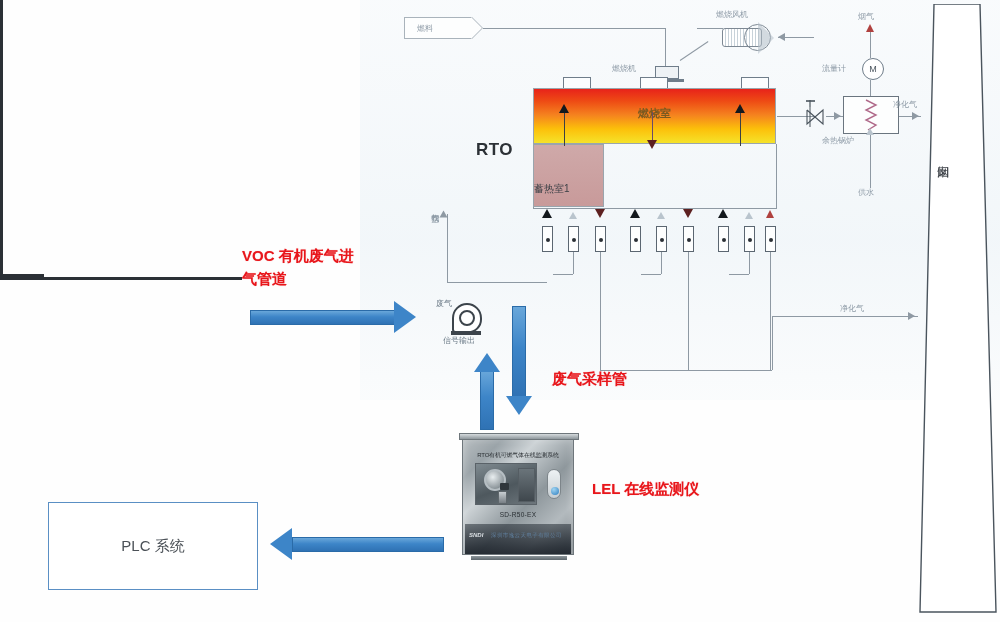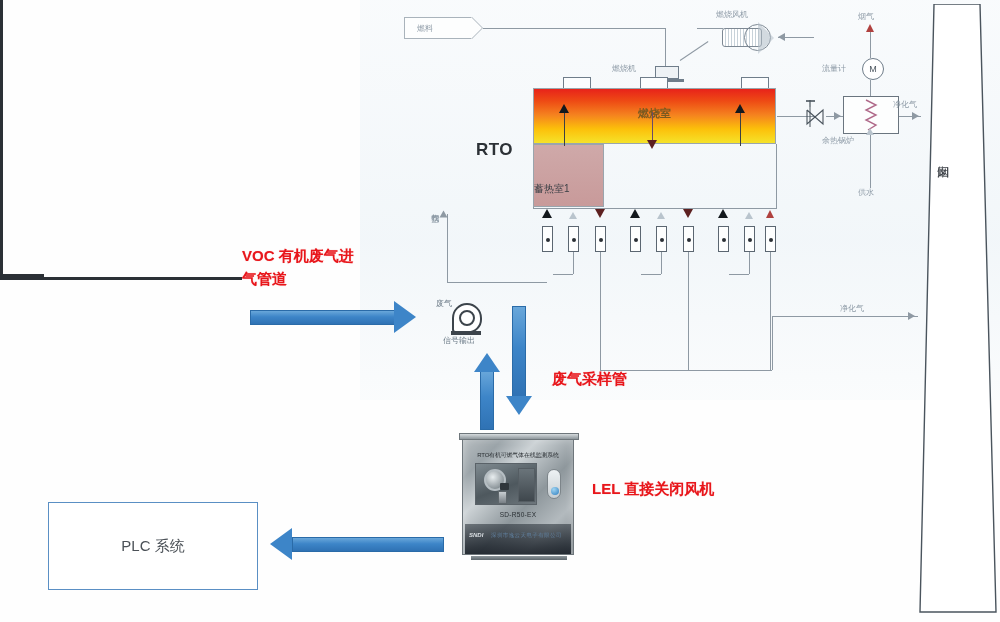--- a/index.html
+++ b/index.html
@@ -439,21 +439,21 @@
 
   <div class="barrow-body" style="left:480px; top:370px; width:14px; height:60px;"></div>
   <div class="barrow-head head-up" style="left:474px; top:353px;"></div>
 
   <div class="barrow-body" style="left:292px; top:537px; width:152px; height:15px;"></div>
   <div class="barrow-head head-left" style="left:270px; top:528px;"></div>
 
   <div class="red" style="left:242px; top:245px;">VOC 有机废气进
 气管道</div>
   <div class="red" style="left:545px; top:368px;margin-left:7px;">废气采样管</div>
-  <div class="red" style="left:592px; top:478px;">LEL 直接关闭风机</div>
+  <div class="red" style="left:592px; top:478px;">LEL 在线监测仪</div>
 
   <div class="cab">
     <div class="cab-top"></div>
     <div class="cab-title">RTO有机可燃气体在线监测系统</div>
     <div class="cab-window">
       <div class="cab-gauge">
         <div class="cab-gauge-dot"></div>
       </div>
       <div class="cab-right-box"></div>
       <div class="cab-sensor"></div>

